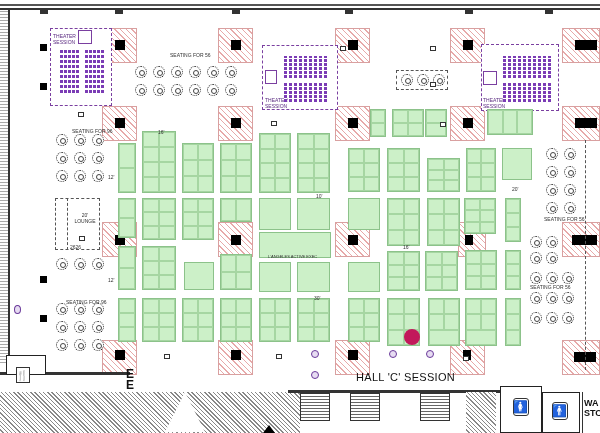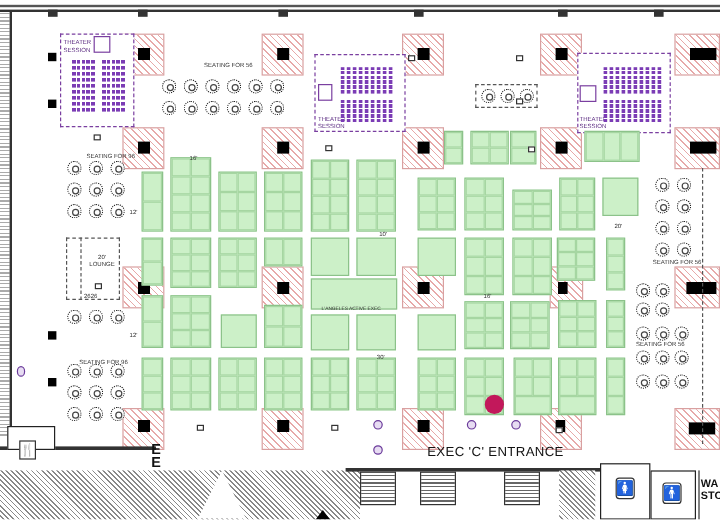--- a/index.html
+++ b/index.html
@@ -606,21 +606,21 @@
   <div class="abs smallsq" style="left:276px;top:354px;"></div>
   <div class="abs smallsq" style="left:463px;top:356px;"></div>
   <div class="abs smallsq" style="left:164px;top:354px;"></div>
 
   <div class="abs purpled" style="left:311px;top:350px;"></div>
   <div class="abs purpled" style="left:311px;top:371px;"></div>
   <div class="abs purpled" style="left:389px;top:350px;"></div>
   <div class="abs purpled" style="left:426px;top:350px;"></div>
   <div class="abs purpled" style="left:14px;top:305px;width:7px;height:9px;"></div>
 
-  <div class="abs entrance-label" style="left:356px;top:371px;">EXEC 'C' ENTRANCE</div>
+  <div class="abs entrance-label" style="left:356px;top:371px;">HALL 'C' SESSION</div>
 
   <div class="abs" style="left:0;top:372px;width:130px;height:3px;background:#333;"></div>
   <div class="abs" style="left:6px;top:355px;width:40px;height:20px;border:1.5px solid #222;background:#fff;"></div>
   <div class="abs" style="left:16px;top:367px;width:14px;height:16px;border:1px solid #333;background:#fff;font-size:10px;display:flex;align-items:center;justify-content:center;">🍴</div>
   <div class="abs bigtxt" style="left:126px;top:369px;font-size:12px;line-height:11px;">E</div>
   <div class="abs bigtxt" style="left:126px;top:380px;font-size:12px;line-height:11px;">E</div>
 
   <div class="abs bottomhatch" style="left:0;top:392px;width:300px;height:41px;"></div>
   <div class="abs" style="left:165px;top:392px;width:0;height:0;border-left:20px solid transparent;border-right:20px solid transparent;border-bottom:40px solid #fff;"></div>
   <div class="abs" style="left:263px;top:425px;width:0;height:0;border-left:6px solid transparent;border-right:6px solid transparent;border-bottom:8px solid #000;"></div>

